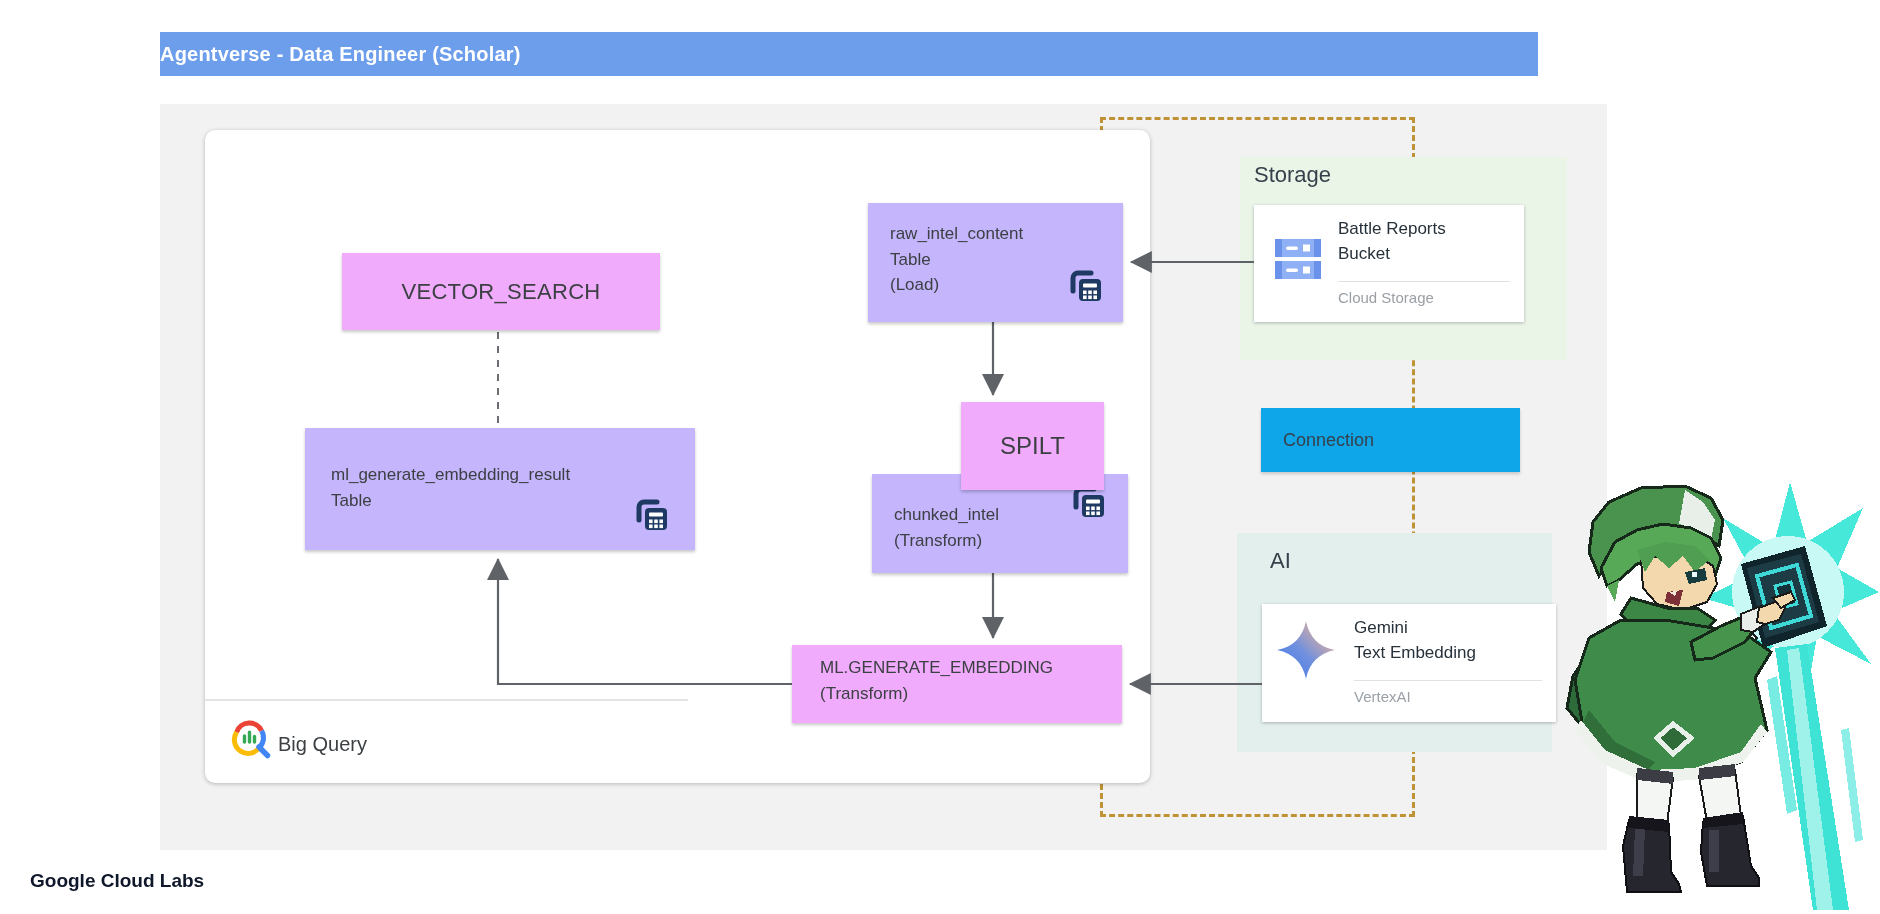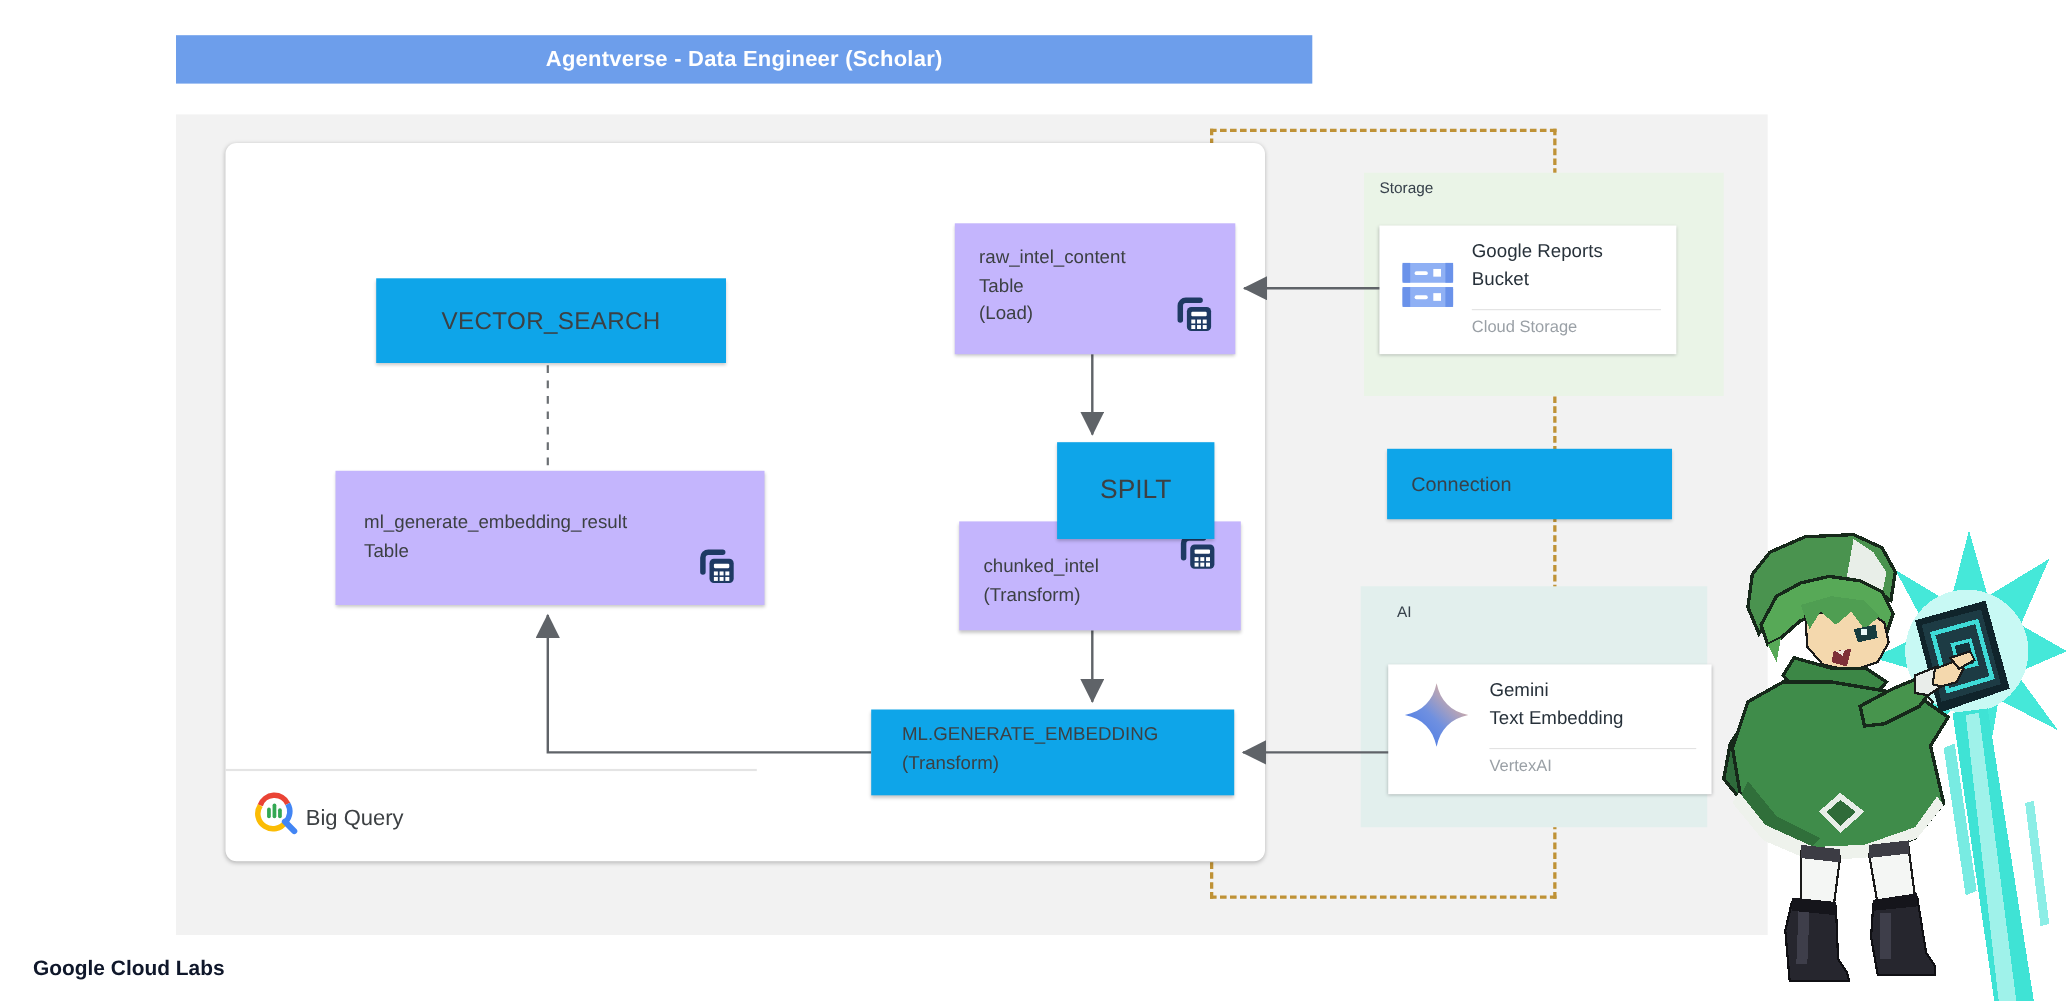--- a/index.html
+++ b/index.html
@@ -1,50 +1,50 @@
 <!DOCTYPE html>
 <html><head>
 <meta charset="utf-8">
 <style>
   html,body{margin:0;padding:0;background:#ffffff;}
   #stage{position:relative;width:1880px;height:914px;background:#ffffff;overflow:hidden;
          font-family:"Liberation Sans","DejaVu Sans",sans-serif;color:#3c4043;}
   .abs{position:absolute;}
 
   
-  #title-bar{left:160px;top:32px;width:1033px;height:44px;background:#6d9eeb;
-             display:flex;align-items:center;justify-content:center;}
+  #title-bar{left:160px;top:32px;width:1378px;height:44px;background:#6d9eeb;
+             display:flex;align-items:center;justify-content:flex-start;}
   #title-bar .t{color:#ffffff;font-size:20px;font-weight:bold;letter-spacing:.2px;}
 
   
   #gray-panel{left:160px;top:104px;width:1447px;height:746px;background:#f2f2f2;}
 
   
   #dashed-zone{left:1100px;top:117px;width:315px;height:700px;border:3px dashed #bf9236;box-sizing:border-box;}
 
   
   #storage-panel{left:1240px;top:157px;width:327px;height:203px;background:#eaf4e7;}
   #connection-box{left:1261px;top:408px;width:259px;height:64px;background:#0ea5e9;
                   box-shadow:0 2px 3px rgba(0,0,0,.18);display:flex;align-items:center;}
   #connection-box .t{margin-left:22px;font-size:18px;color:#37414b;}
   #ai-panel{left:1237px;top:533px;width:315px;height:219px;background:#e2efed;}
-  .section-label{font-size:14px;color:#37414b;}
+  .section-label{font-size:22px;color:#37414b;}
   #storage-label{left:1254px;top:162px;}
   #ai-label{left:1270px;top:548px;}
 
   
   #bq-panel{left:205px;top:130px;width:945px;height:653px;background:#ffffff;border-radius:10px;
             box-shadow:0 1px 4px rgba(0,0,0,.25);}
   #bq-divider{left:205px;top:699px;width:483px;height:2px;background:#e4e4e4;}
   #bq-footer{left:228px;top:718px;display:flex;align-items:center;}
   #bq-footer .t{font-size:20px;color:#3c4043;}
 
   
   .node{box-sizing:border-box;box-shadow:0 2px 3px rgba(0,0,0,.22);font-size:17px;line-height:1.5;color:#3c4043;}
-  .node.blue{background:#0ea5e9;}
+  .node.blue{background:#f0abfc;}
   .node.gray{background:#c4b5fd;}
   #node-vector{left:342px;top:253px;width:318px;height:77px;display:flex;align-items:center;justify-content:center;font-size:22px;letter-spacing:.3px;}
   #node-mlresult{left:305px;top:428px;width:390px;height:122px;padding:34px 0 0 26px;}
   #node-rawintel{left:868px;top:203px;width:255px;height:119px;padding:18px 0 0 22px;}
   #node-spilt{left:923px;top:402px;width:143px;height:88px;display:flex;align-items:center;justify-content:center;font-size:24px;z-index:6;margin-left:38px;}
   #node-chunked{left:872px;top:474px;width:256px;height:99px;padding:28px 0 0 22px;z-index:5;}
   #node-mlgen{left:792px;top:645px;width:330px;height:78px;padding:10px 0 0 28px;}
   .tbl-icon{position:absolute;}
 
   
@@ -115,21 +115,21 @@
         <rect x="12" y="9.5" width="12" height="3.5" rx="1.7" fill="#ffffff"></rect>
         <rect x="29" y="7.5" width="7" height="7" fill="#ffffff"></rect>
         <rect x="1" y="24" width="46" height="18" rx="2" fill="#8fb0f4"></rect>
         <rect x="1" y="24" width="7" height="18" fill="#6a92ea"></rect>
         <rect x="40" y="24" width="7" height="18" fill="#6a92ea"></rect>
         <rect x="12" y="31.5" width="12" height="3.5" rx="1.7" fill="#ffffff"></rect>
         <rect x="29" y="29.5" width="7" height="7" fill="#ffffff"></rect>
       </svg>
     </span>
     <div class="title">
-      <div>Google Reports</div>
+      <div>Battle Reports</div>
       <div>Bucket</div>
     </div>
     <div class="cdiv"></div>
     <div class="sub">Cloud Storage</div>
   </div>
 
   <div class="abs card" id="ai-card">
     <span class="abs" style="left:14px;top:16px;">
       <svg width="60" height="60" viewBox="0 0 52 52">
         <defs>

